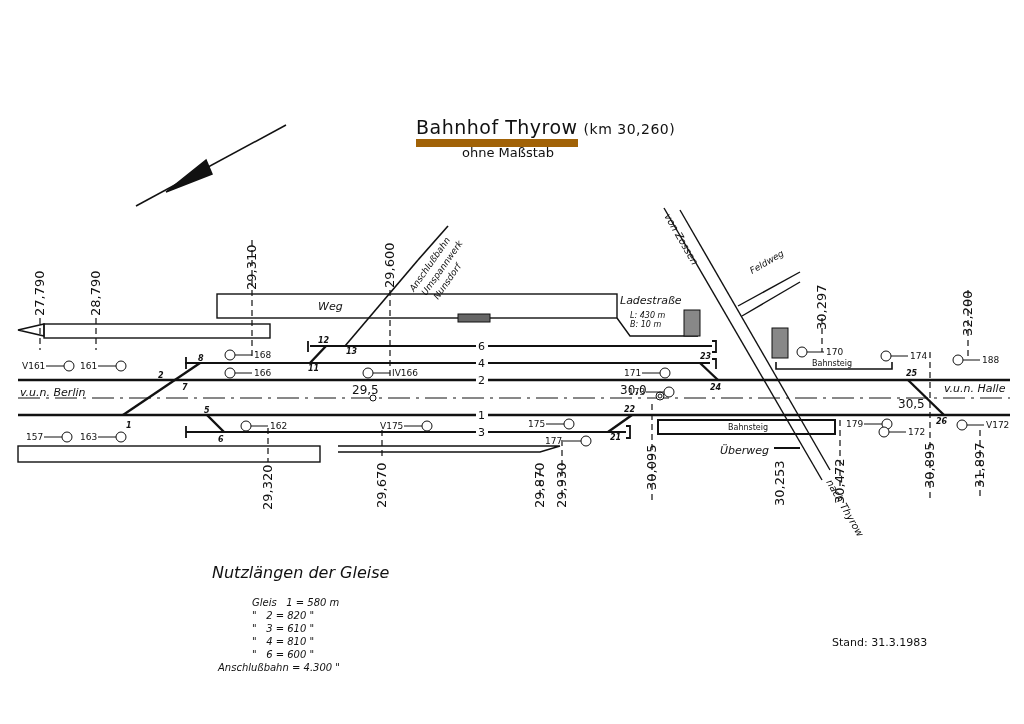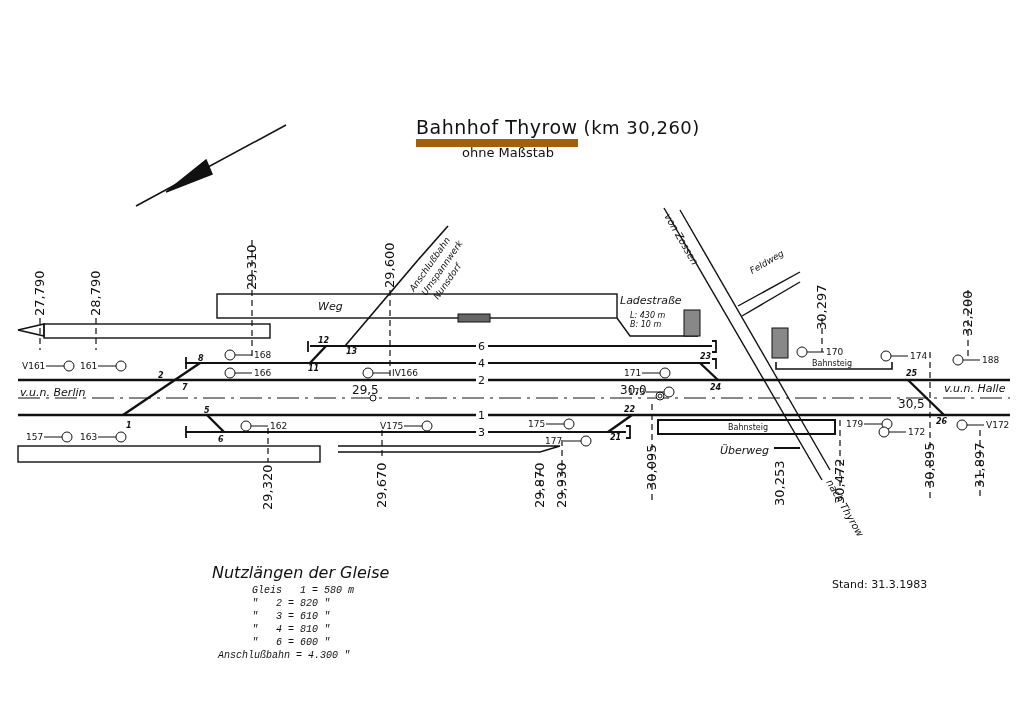--- a/index.html
+++ b/index.html
@@ -2,27 +2,27 @@
 <html><head>
 <meta charset="utf-8">
 <style>
   html, body { margin: 0; padding: 0; background: #ffffff; }
   body { width: 1024px; height: 724px; position: relative; overflow: hidden; font-family: "DejaVu Sans", sans-serif; color: #111; }
   svg#plan { position: absolute; left: 0; top: 0; }
   .t { font-family: "DejaVu Sans", sans-serif; fill: #111; }
   .it { font-style: italic; }
   .title { position: absolute; left: 416px; top: 116px; font-size: 19px; letter-spacing: 0.5px; }
   .title .main { border-bottom: 8px solid #a16207; padding-bottom: 1px; }
-  .title .km { font-size: 18px; margin-left: 6px; text-align: right; }
+  .title .km { font-size: 14px; margin-left: 6px; text-align: right; }
   .subtitle { position: absolute; left: 462px; top: 145px; font-size: 13px; }
   .legend { position: absolute; left: 212px; top: 563px; }
   .legend .lh { font-size: 16px; font-style: italic; }
-  .legend .rows { margin-top: 2px; font-style: italic; font-size: 10px; line-height: 13px; font-family: Liberation Mono, monospace; }
+  .legend .rows { margin-top: 14px; font-style: italic; font-size: 10px; line-height: 13px; }
   .legend .row { white-space: pre; }
-  .stand { position: absolute; left: 832px; top: 578px; font-size: 11px; }
+  .stand { position: absolute; left: 832px; top: 636px; font-size: 11px; }
 </style>
 </head>
 <body>
 
 <div class="title">
   <span class="main">Bahnhof Thyrow</span><span class="km">(km 30,260)</span>
 </div>
 <div class="subtitle">ohne Maßstab</div>
 
 <svg id="plan" width="1024" height="724" viewBox="0 0 1024 724">

